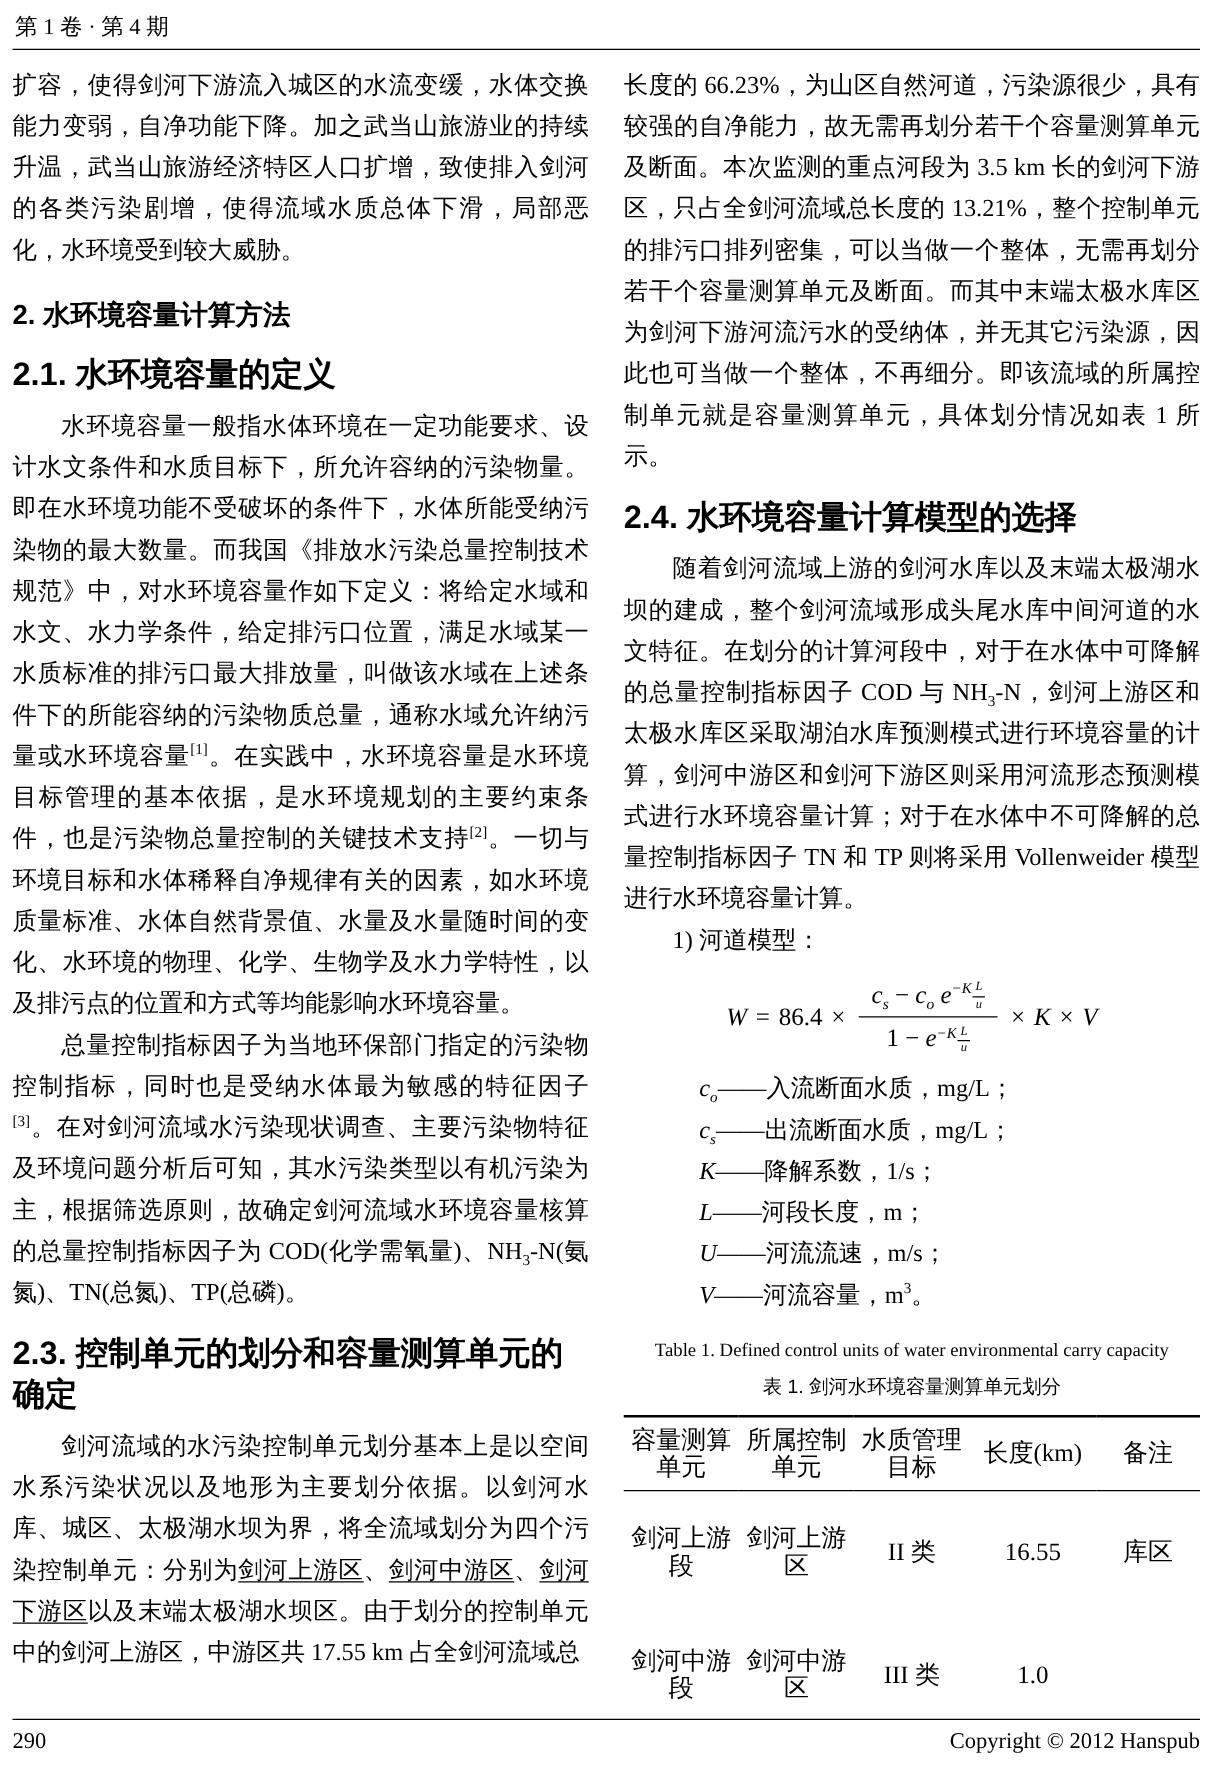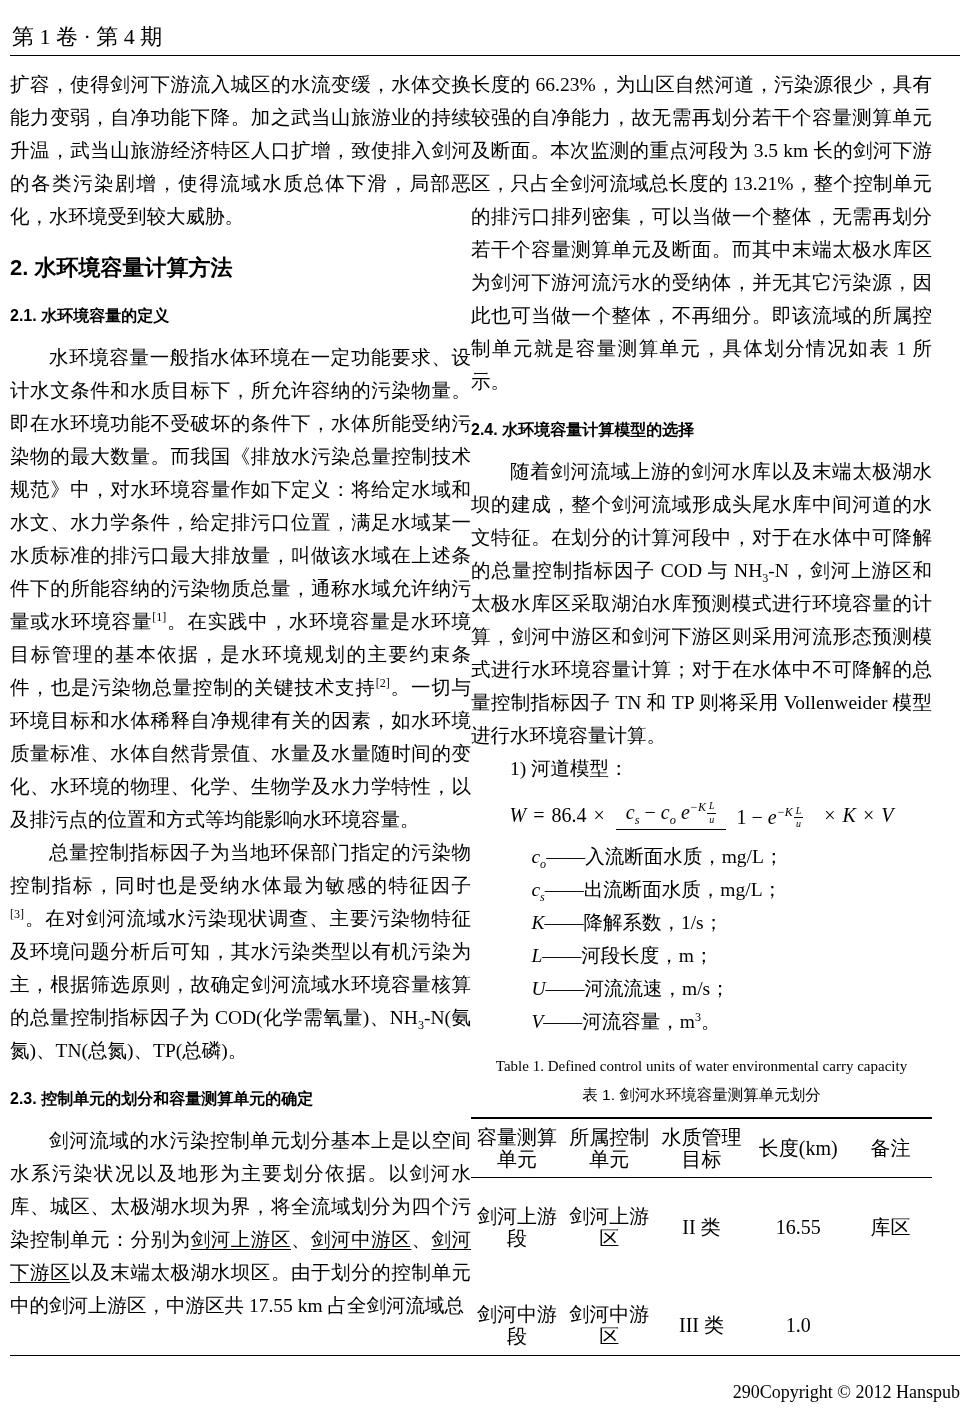--- a/index.html
+++ b/index.html
@@ -3,43 +3,43 @@
 <meta charset="utf-8">
 <style>
   * { box-sizing: border-box; }
   html,body { margin:0; padding:0; background:#ffffff; color:#000; }
   body { width:970px; height:1414px; overflow:hidden;
          font-family:"Liberation Serif","DejaVu Serif",serif; }
   .page { width:970px; height:1414px; padding:8px 10px 10px; display:flex; flex-direction:column; }
 
   
   .hdr { position:relative; height:32px; border-bottom:1px solid #000;
-         font-size:22px; line-height:26px; text-align:center; flex:0 0 auto;margin-top:16px; }
+         font-size:18px; line-height:26px; text-align:center; flex:0 0 auto; }
   .hdr .issue { position:absolute; left:2px; top:0; }
 
   
-  .columns { flex:1 1 auto; display:flex; padding-top:12px; overflow:hidden; }
+  .columns { flex:1 1 auto; display:flex; gap:28px; padding-top:12px; overflow:hidden; }
   .col { width:461px; font-size:19.5px; line-height:33px; text-align:justify; }
 
   p { margin:0; text-indent:2em; }
   p.noindent { text-indent:0; }
 
   h2.sec, h3.sec { font-family:"Liberation Sans","DejaVu Sans",sans-serif;
                    font-weight:bold; text-indent:0; text-align:left; }
   h2.sec { font-size:22px; margin:18px 0 12px; }
-  h3.sec { font-size:16px; margin:15px 0 9px; }
+  h3.sec { font-size:26px; margin:15px 0 9px; }
 
   .it { font-style:italic; }
   .ul { text-decoration:underline; text-underline-offset:3px; }
   sup, sub { font-size:0.62em; line-height:0; }
 
   
   .formula { margin:14px 0 10px; display:flex; align-items:center; justify-content:center;
              gap:7px; font-size:20px; line-height:1.3; text-indent:0; }
-  .bigfrac { display:inline-flex; align-items:center; margin:0 4px; }
+  .bigfrac { display:inline-flex; flex-direction:column; align-items:center; margin:0 4px; }
   .fnum { border-bottom:1.3px solid #000; padding:0 10px 4px; }
   .fden { padding:4px 10px 0; }
   .exp { font-size:12px; }
   .tinyfrac { display:inline-flex; flex-direction:column; align-items:center;
               font-size:10px; line-height:1.05; vertical-align:2px; margin-left:1px; }
   .tnum { border-bottom:1px solid #000; padding:0 2px 1px; }
   .tden { padding-top:1px; }
 
   
   .defs { margin-top:4px; }
@@ -54,22 +54,22 @@
   
   table.units { width:100%; border-collapse:collapse; table-layout:fixed;
                 font-size:20px; line-height:22px;
                 border-top:2px solid #000; border-bottom:2px solid #000; }
   table.units th { font-weight:normal; white-space:pre-line; text-align:center;
                    padding:7px 2px; border-bottom:1px solid #000; }
   table.units td { text-align:center; padding:27px 2px; }
   .cw1{width:20%}.cw2{width:20%}.cw3{width:20%}.cw4{width:22%}.cw5{width:18%}
 
   
-  .ftr { flex:0 0 auto; border-top:1px solid #000; margin-top:6px; padding-top:24px;
-         display:flex; justify-content:flex-end; font-size:18px; line-height:24px; }
+  .ftr { flex:0 0 auto; border-top:1px solid #000; margin-top:6px; padding-top:4px;
+         display:flex; justify-content:space-between; font-size:18px; line-height:24px; }
 </style>
 </head>
 <body>
 
 <div class="page">
 
   <div class="hdr">
     <span class="issue">第 1 卷 · 第 4 期</span>
   </div>
 

